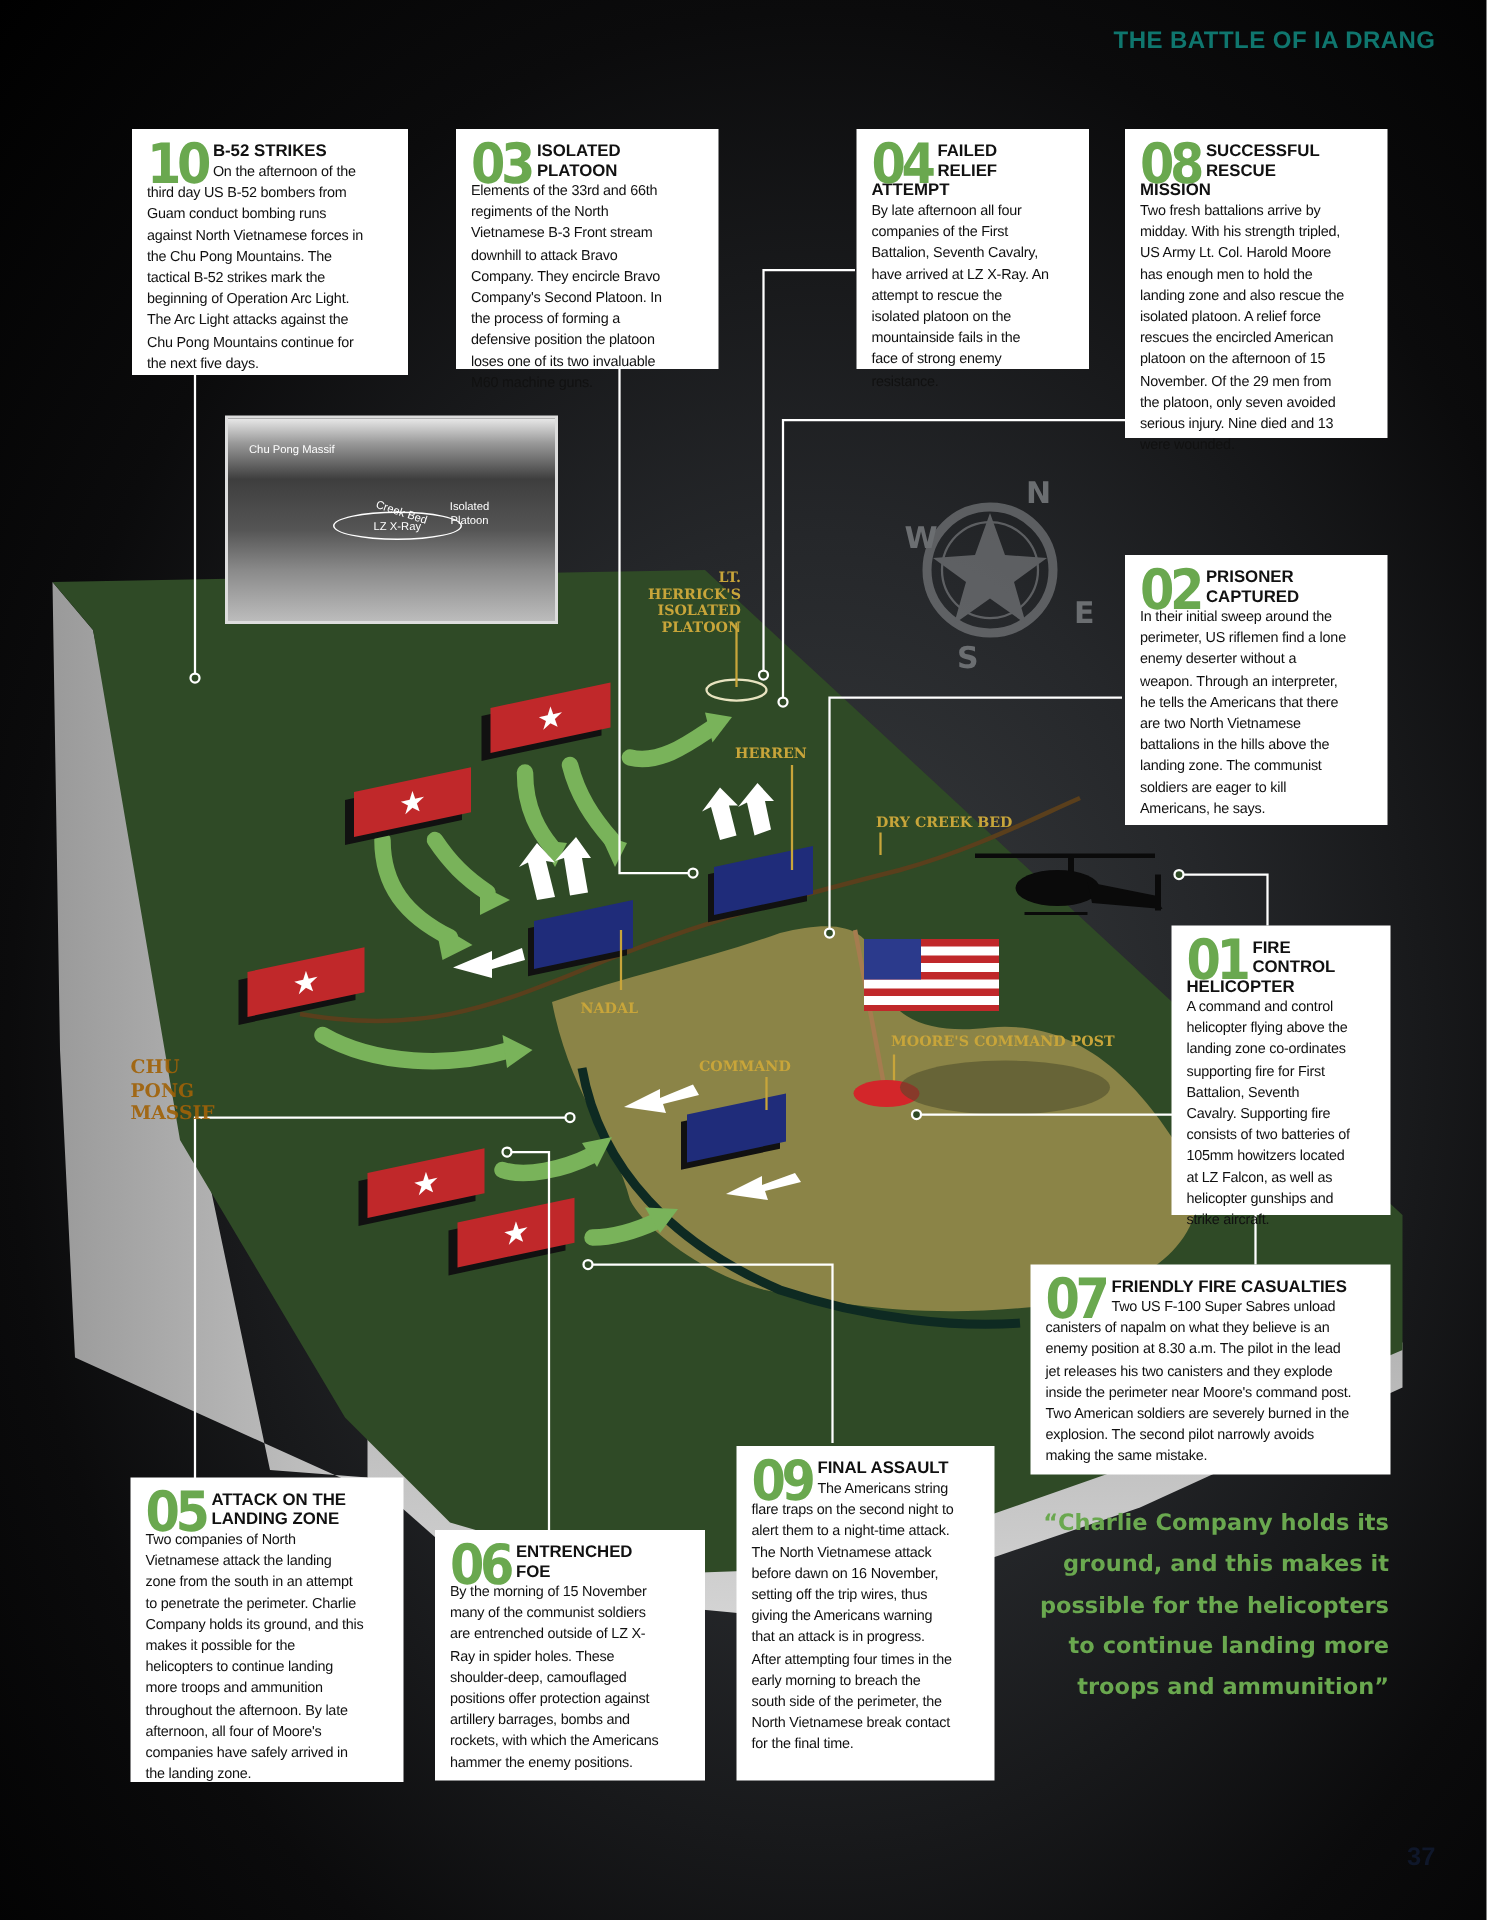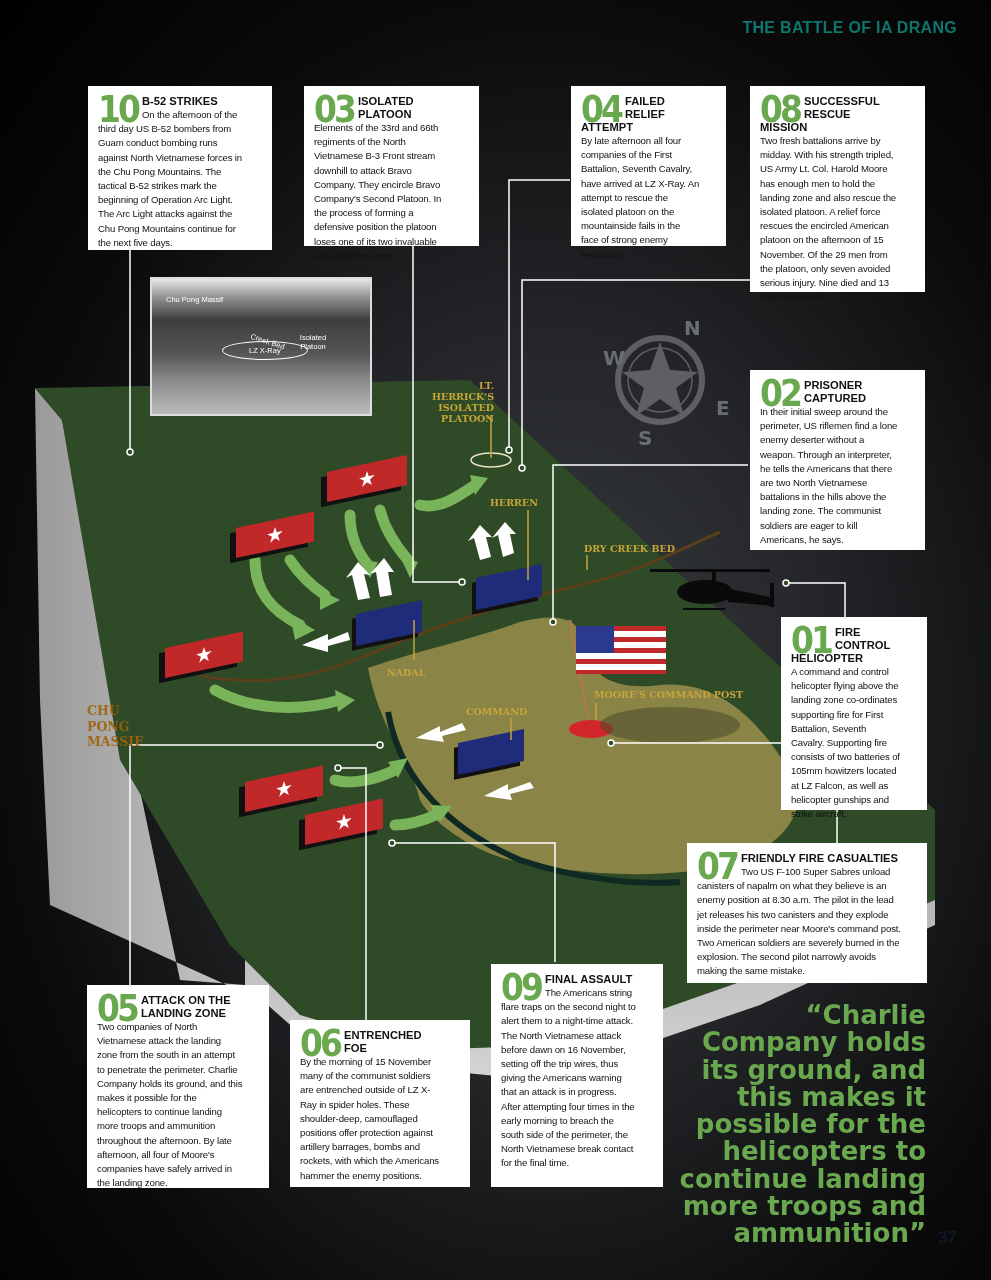--- a/index.html
+++ b/index.html
@@ -8,21 +8,21 @@
     font-family:"Liberation Sans", sans-serif;}
   .page-title{position:absolute;right:34px;top:19px;color:#0f766e;font-weight:bold;font-size:16px;letter-spacing:0.3px;}
   .page-number{position:absolute;right:34px;top:1228px;color:#0f172a;font-weight:bold;font-size:17px;}
   svg.map{position:absolute;left:0;top:0;}
   .box{position:absolute;background:#fff;color:#111;padding:9px 26px 8px 10px;box-sizing:border-box;
     font-family:"Liberation Sans", sans-serif;font-size:9.6px;line-height:14.2px;letter-spacing:-0.15px;}
   .num{float:left;font-family:"DejaVu Sans", sans-serif;font-weight:bold;color:#6aa84f;font-size:33px;line-height:26px;
     margin:0 4px -2px 0;letter-spacing:-3px;transform:scaleY(1.12);transform-origin:top left;}
   .ttl{font-weight:bold;font-size:11.2px;line-height:13px;display:block;letter-spacing:0;}
   .quote{position:absolute;left:672px;top:1002px;width:254px;text-align:right;color:#6aa84f;
-    font-family:"DejaVu Sans", sans-serif;font-weight:bold;font-size:26px;line-height:27.3px;letter-spacing:0;}
+    font-family:"DejaVu Sans", sans-serif;font-weight:bold;font-size:15px;line-height:27.3px;letter-spacing:0;}
   .lbl{position:absolute;color:#c8a53a;font-family:"DejaVu Serif", serif;font-weight:bold;font-size:9.5px;line-height:11px;letter-spacing:0;}
   .photo{position:absolute;left:150px;top:277px;width:218px;height:135px;overflow:hidden;
     background:linear-gradient(180deg,#e8e8e8 0%,#9a9a9a 12%,#3e3e3e 30%,#555 55%,#8a8a8a 75%,#bcbcbc 100%);border:2px solid #ddd;}
   .photo .p-lbl{position:absolute;color:#fff;font-size:7.5px;font-family:"Liberation Sans", sans-serif;}
   .massif{position:absolute;left:87px;top:667px;color:#a16207;font-family:"DejaVu Serif", serif;font-weight:bold;font-size:12.5px;line-height:15.5px;opacity:0.9;margin-top:36px;}
   .compass-letter{position:absolute;color:#6b6e71;font-family:"DejaVu Sans", sans-serif;font-weight:bold;font-size:20px;}
 </style>
 </head>
 <body>
 

